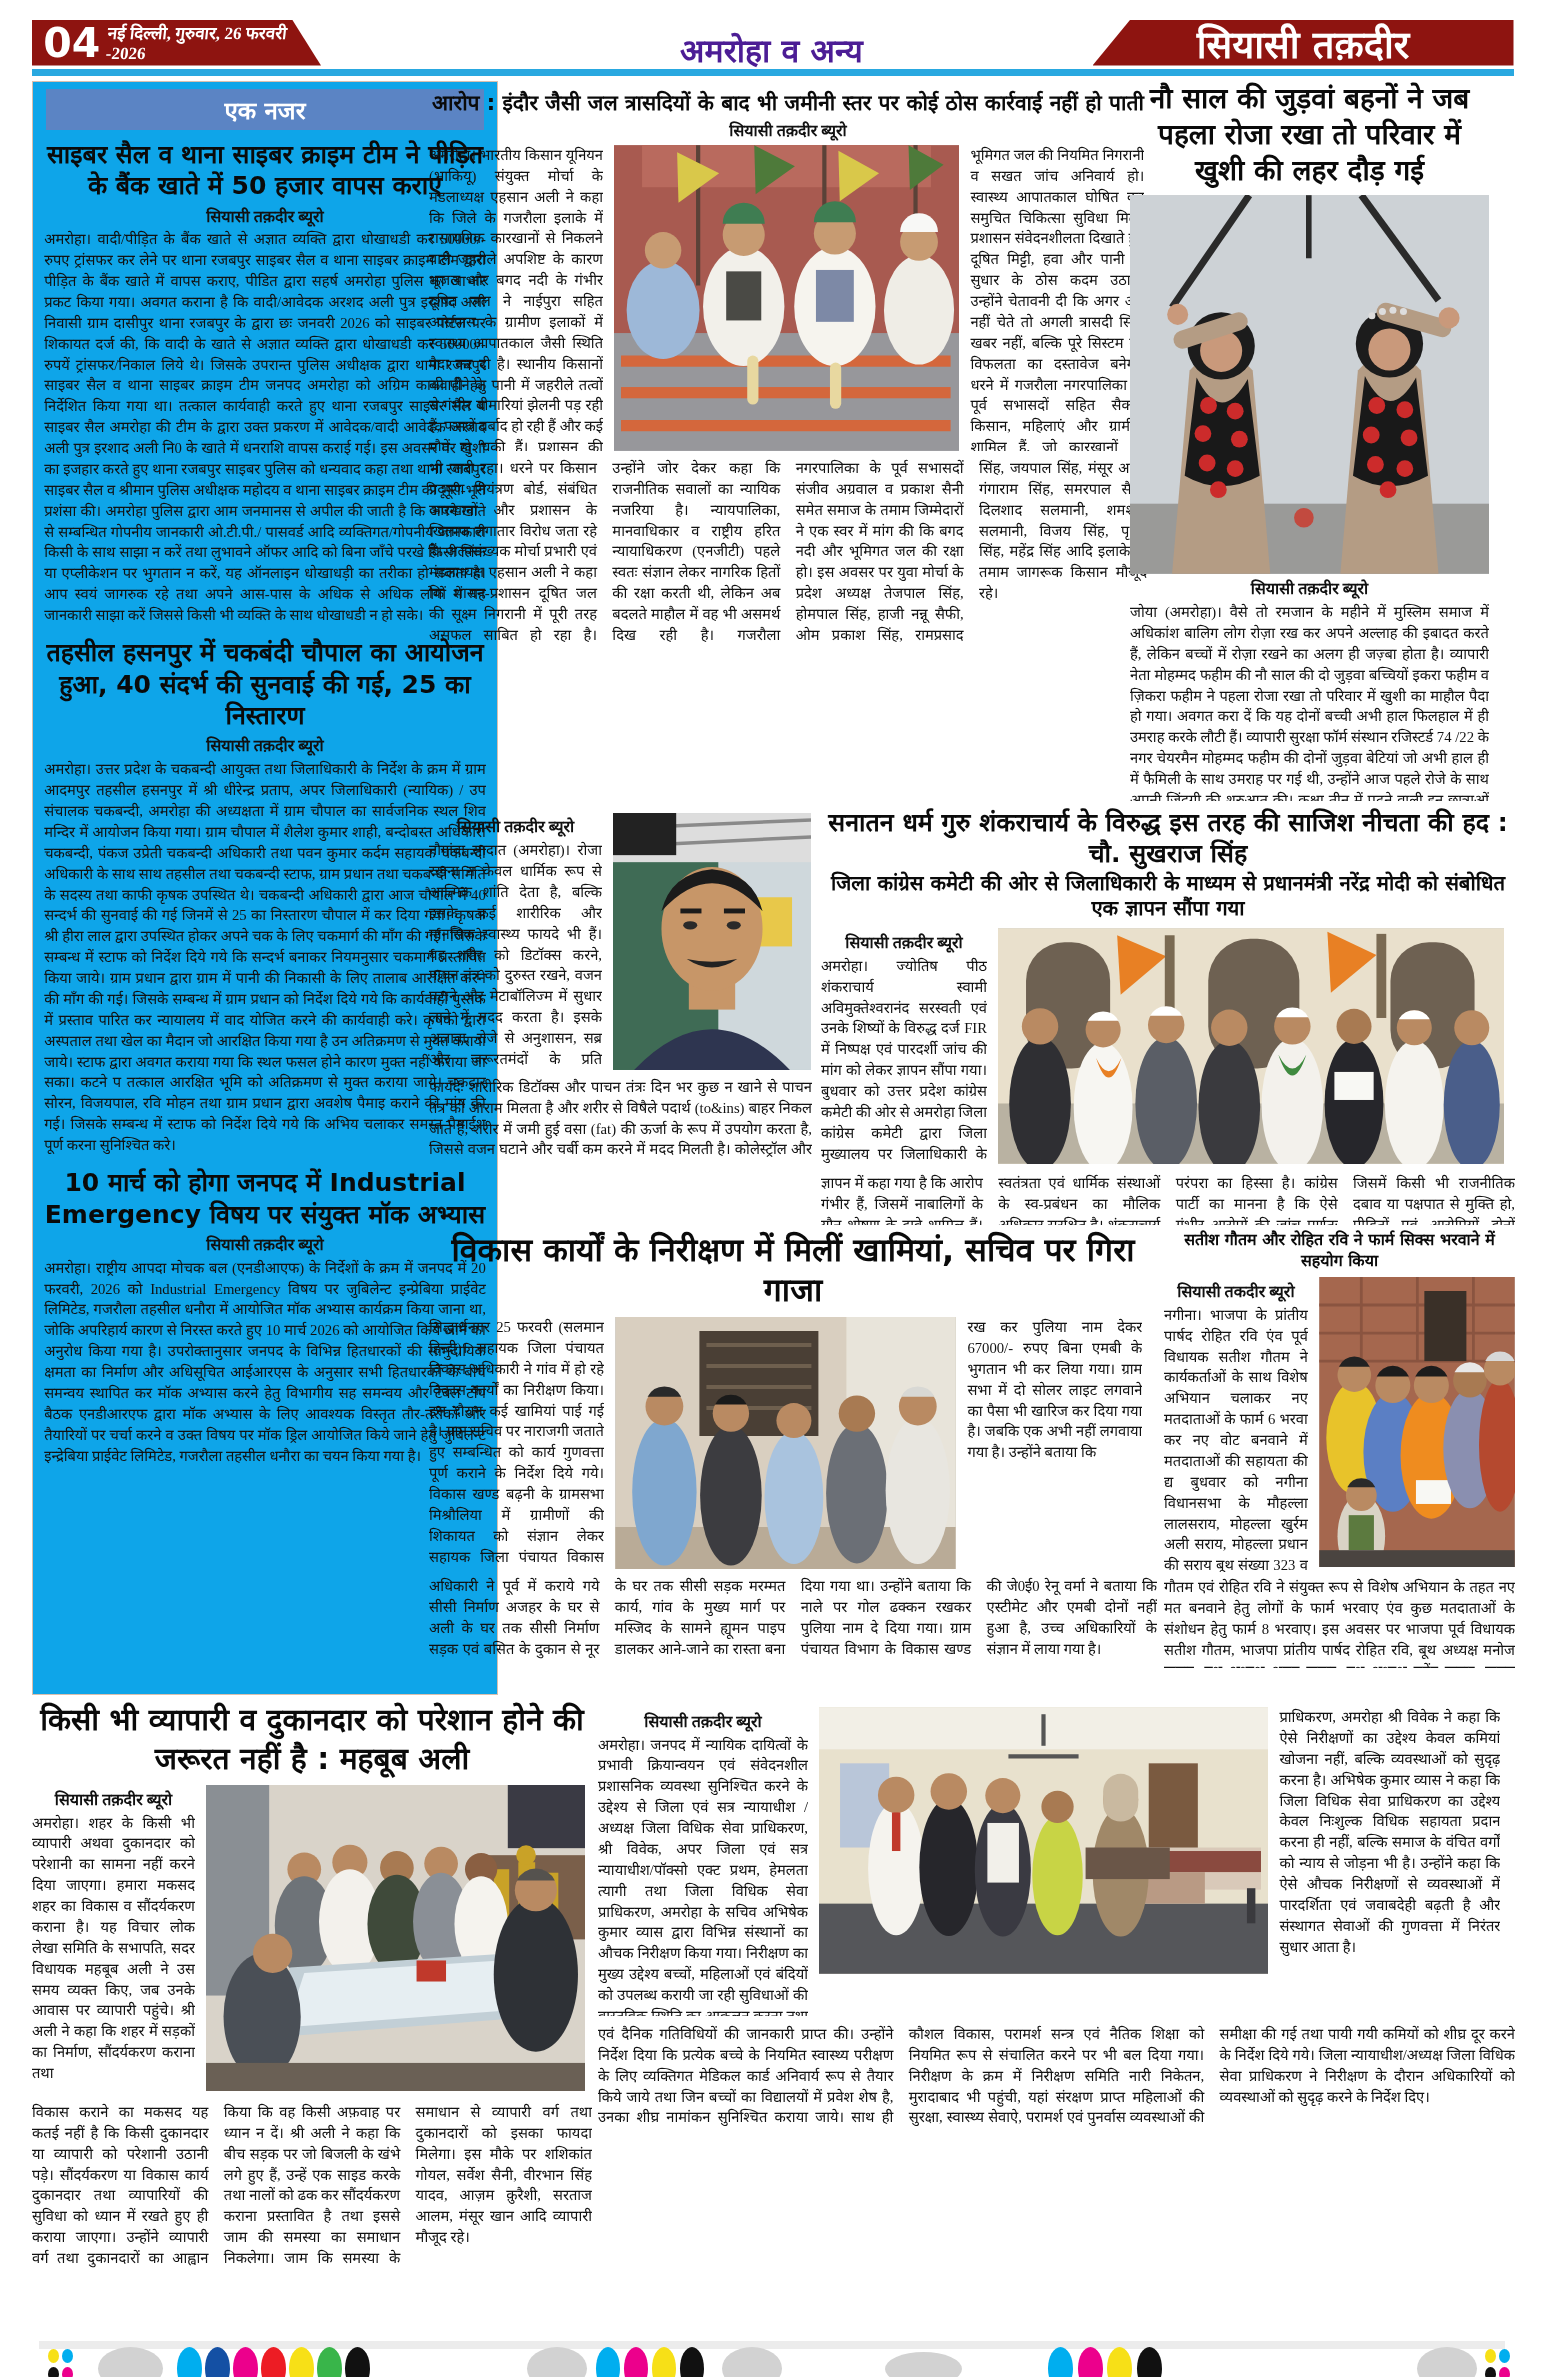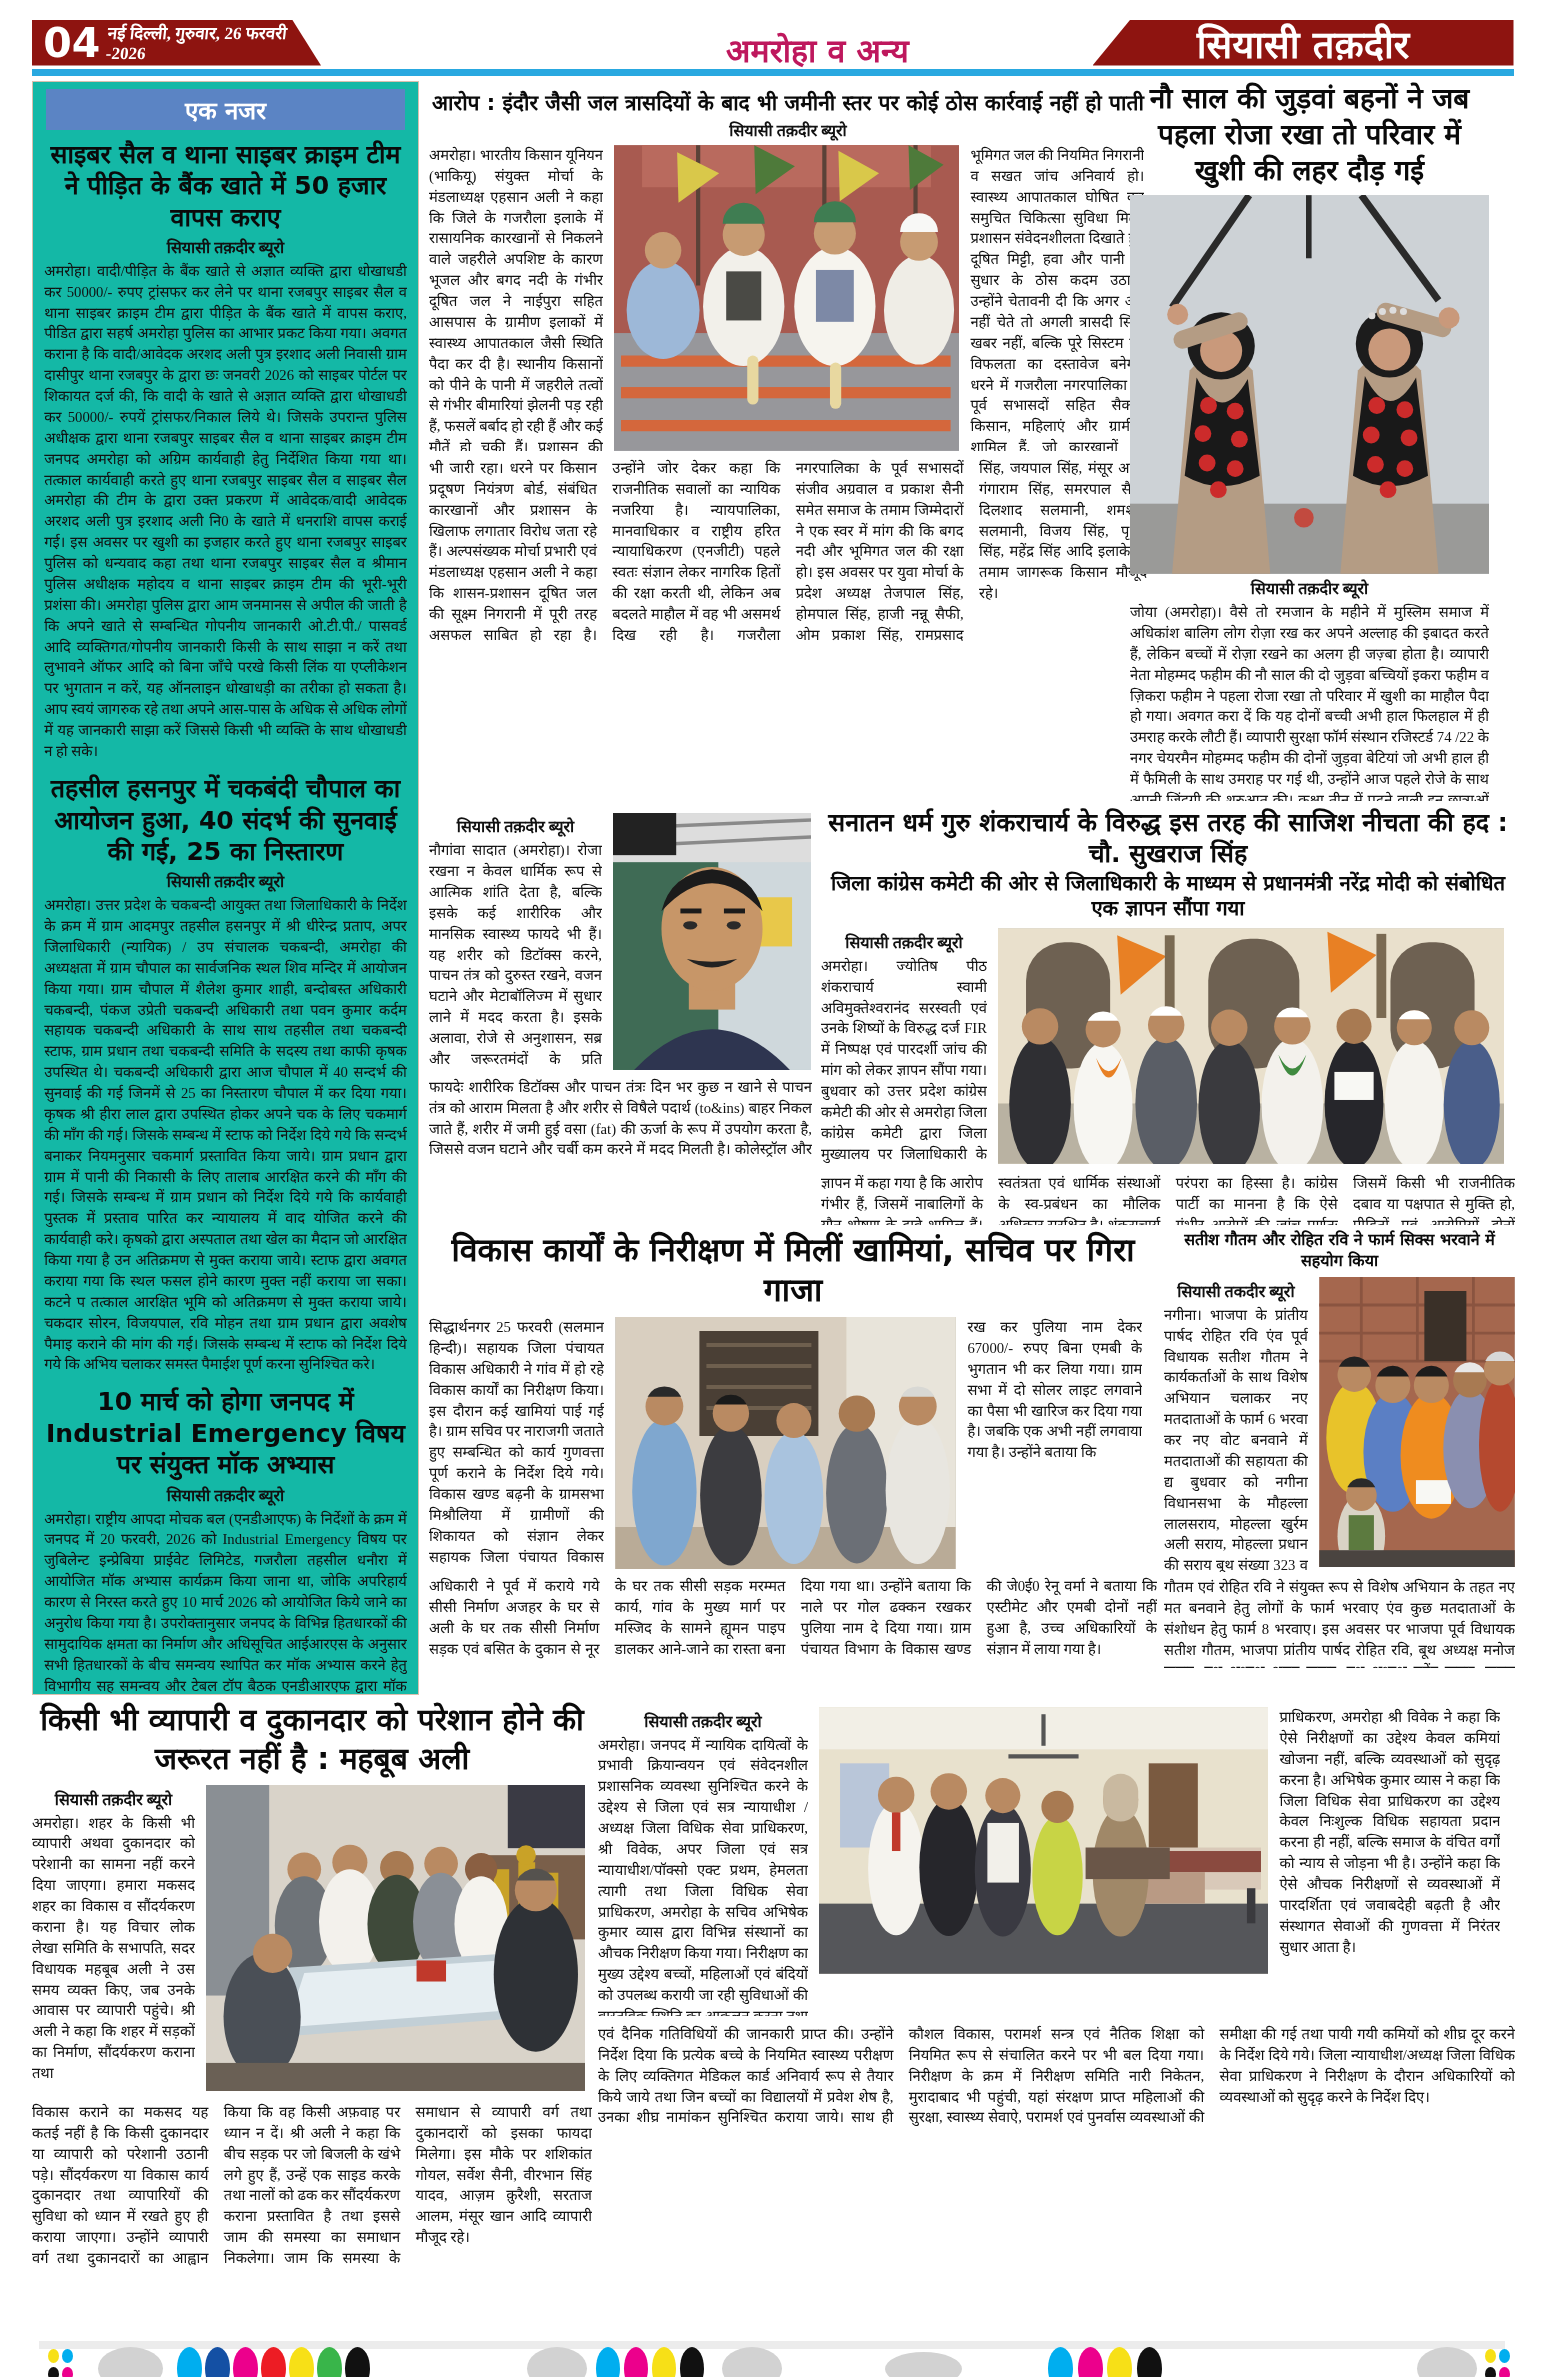--- a/index.html
+++ b/index.html
@@ -11,27 +11,27 @@
   .bodytxt{font-size:14.7px;line-height:1.42;text-align:justify;overflow:hidden;}
   .row{display:flex;gap:11.2px;}
   .photo{position:relative;overflow:hidden;background:#cfcfcf;flex:0 0 auto;}
   .cols3{column-count:3;column-gap:15.4px;}
   .cols4{column-count:4;column-gap:15.4px;}
   
   #hdr-left{left:32px;top:19.6px;width:289px;height:46px;background:#8e1410;color:#fff;
             clip-path:polygon(0 0,90% 0,100% 100%,0 100%);display:flex;align-items:center;}
   #hdr-left .pgnum{font-size:41px;font-weight:700;font-family:"DejaVu Sans",sans-serif;padding:0 7px 0 11.2px;}
   #hdr-left .pgdate{font-size:17px;font-weight:700;transform:skewX(-6deg);}
-  #hdr-center{left:50%;top:28px;transform:translateX(-50%);font-size:32px;color:#be185d;margin-left:46px;}
+  #hdr-center{left:50%;top:28px;transform:translateX(-50%);font-size:32px;color:#4c1d95;}
   #hdr-right{right:29.5px;top:19.6px;width:421px;height:46px;background:#8e1410;color:#fff;
              clip-path:polygon(9% 0,100% 0,100% 100%,0 100%);display:flex;align-items:center;justify-content:center;
              font-size:38px;font-weight:700;font-family:"DejaVu Sans",sans-serif;}
   #hdr-rule{left:32px;top:69px;width:1482px;height:7px;background:#29a8e0;}
   
-  #leftrail{left:32px;top:81px;width:387px;height:1614px;background:#14b8a6;border:1.4px solid #d9bfae;
+  #leftrail{left:32px;top:81px;width:466px;height:1614px;background:#0ea5e9;border:1.4px solid #d9bfae;
             box-sizing:border-box;padding:7px 11.2px;overflow:hidden;}
   #leftrail .banner{background:#5b84c4;color:#fff;text-align:center;font-family:"DejaVu Sans",sans-serif;
             font-weight:700;font-size:24px;padding:4.2px 0;margin:0 1.4px 8.4px 1.4px;}
   .lr-art{margin-bottom:11.2px;}
   .lr-art .hl{font-size:25px;line-height:1.26;margin:2.8px 0;}
   
   #mainart{left:429px;top:81px;width:718px;height:720px;overflow:hidden;}
   #mainart .hl.h1{font-size:38px;line-height:1.24;}
   #mainart .sub{font-size:21px;margin-top:7px;}
   #twins{left:1130px;top:81px;width:359px;height:720px;overflow:hidden;}

